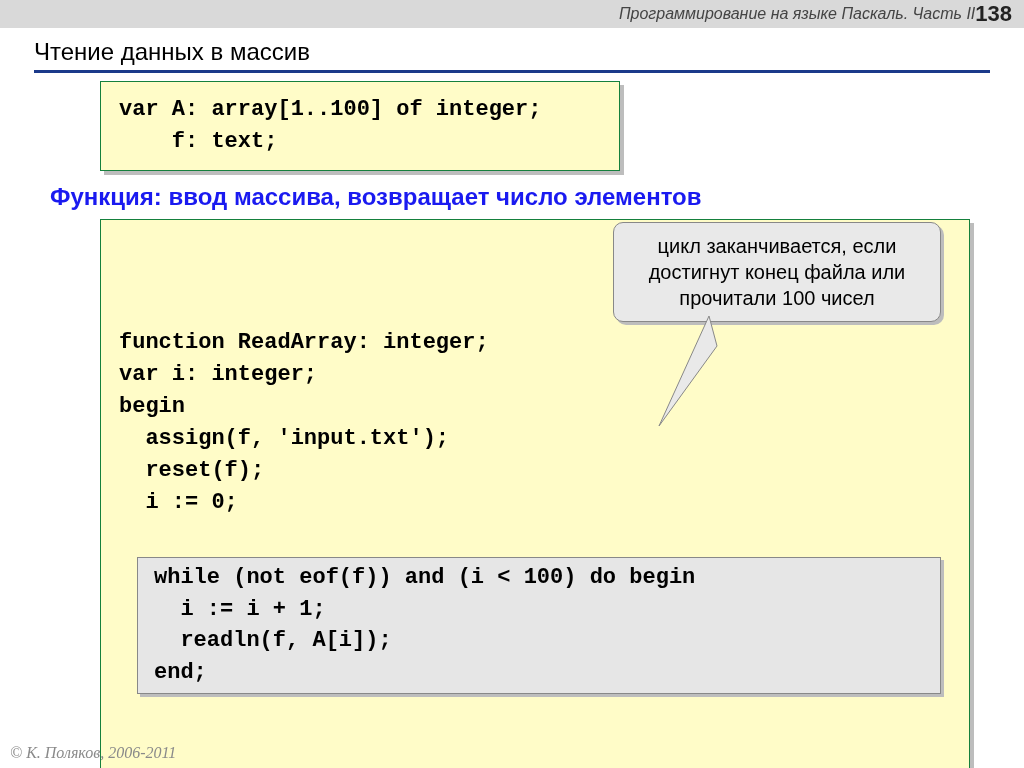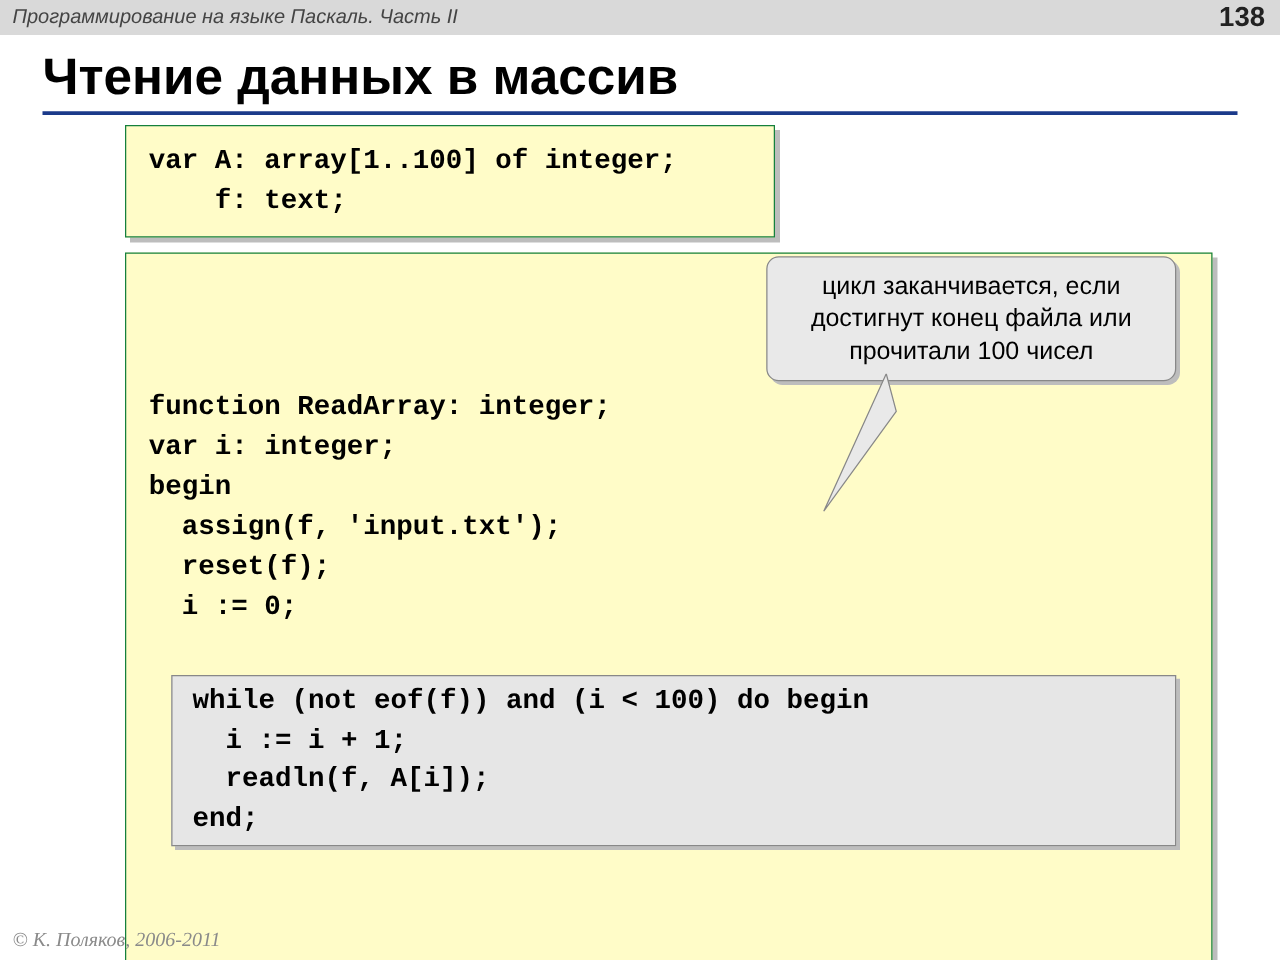--- a/index.html
+++ b/index.html
@@ -1,25 +1,25 @@
 <!DOCTYPE html>
 <html><head>
 <meta charset="utf-8">
 <style>
   * { box-sizing: border-box; margin: 0; padding: 0; }
   html, body { width: 1024px; height: 768px; font-family: Arial, Helvetica, sans-serif; background: #fff; overflow: hidden; }
   .slide { position: relative; width: 1024px; height: 768px; }
   .header-bar {
     background: #d9d9d9; height: 28px; display: flex; align-items: center;
-    justify-content: space-between; padding: 0 12px 0 10px;
+    justify-content: flex-end; padding: 0 12px 0 10px;
     font-size: 16px; color: #444; font-style: italic;
   }
   .page-num { font-weight: bold; font-size: 22px; font-style: normal; color: #222; }
   .title {
-    font-size: 41px; font-weight: bold; color: #000; margin: 10px 5px 4px 34px;
+    font-size: 24px; font-weight: normal; color: #000; margin: 10px 5px 4px 34px;
   }
   .title-underline { margin: 0 34px 8px 34px; border-bottom: 3px solid #1b3a8a; }
   .sect {
     font-size: 24px; font-weight: bold; color: #1a1af0; margin: 6px 0 8px 50px;
   }
   .codebox {
     position: relative; background: #fffcc8; border: 1px solid #15803d;
     box-shadow: 4px 4px 0 #bdbdbd; padding: 12px 18px;
     font-family: "Courier New", monospace; font-size: 22px; font-weight: bold;
     color: #000; line-height: 1.45; white-space: pre;
@@ -52,20 +52,21 @@
     <span>Программирование на языке Паскаль. Часть II</span>
     <span class="page-num">138</span>
   </div>
 
   <div class="title">Чтение данных в массив</div>
   <div class="title-underline"></div>
 
   <div class="codebox box1">var A: array[1..100] of integer;
     f: text;</div>
 
+  <div class="sect">Функция: ввод массива, возвращает число элементов</div>
 
   <div class="codebox box2">
     <div class="callout">цикл заканчивается, если достигнут конец файла или прочитали 100 чисел</div>
     <svg style="position:absolute; right:250px; top:96px;" width="90" height="120">
       <polygon points="80,0 30,110 88,30" fill="#e9e9e9" stroke="#888" stroke-width="1"></polygon>
     </svg>
 <span>function ReadArray: integer;
 var i: integer;
 begin
   assign(f, 'input.txt');

